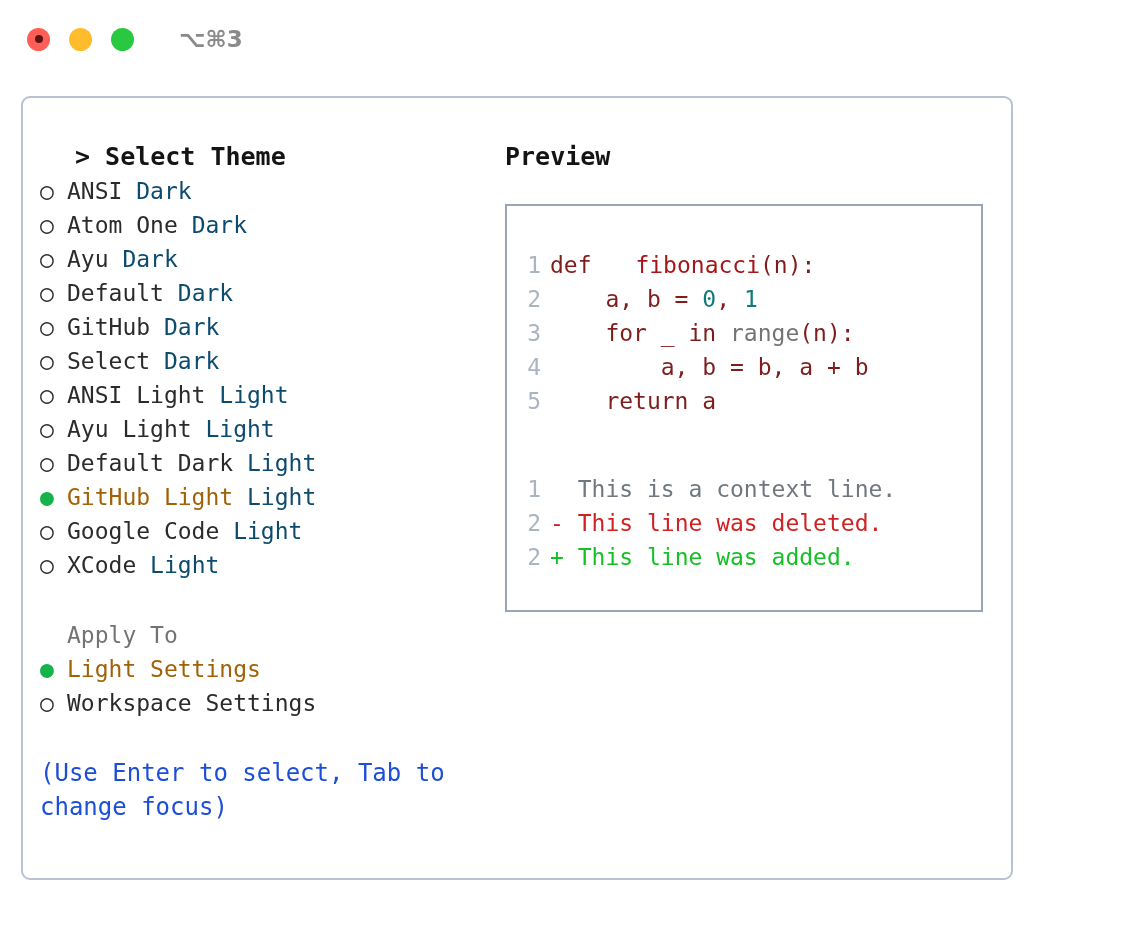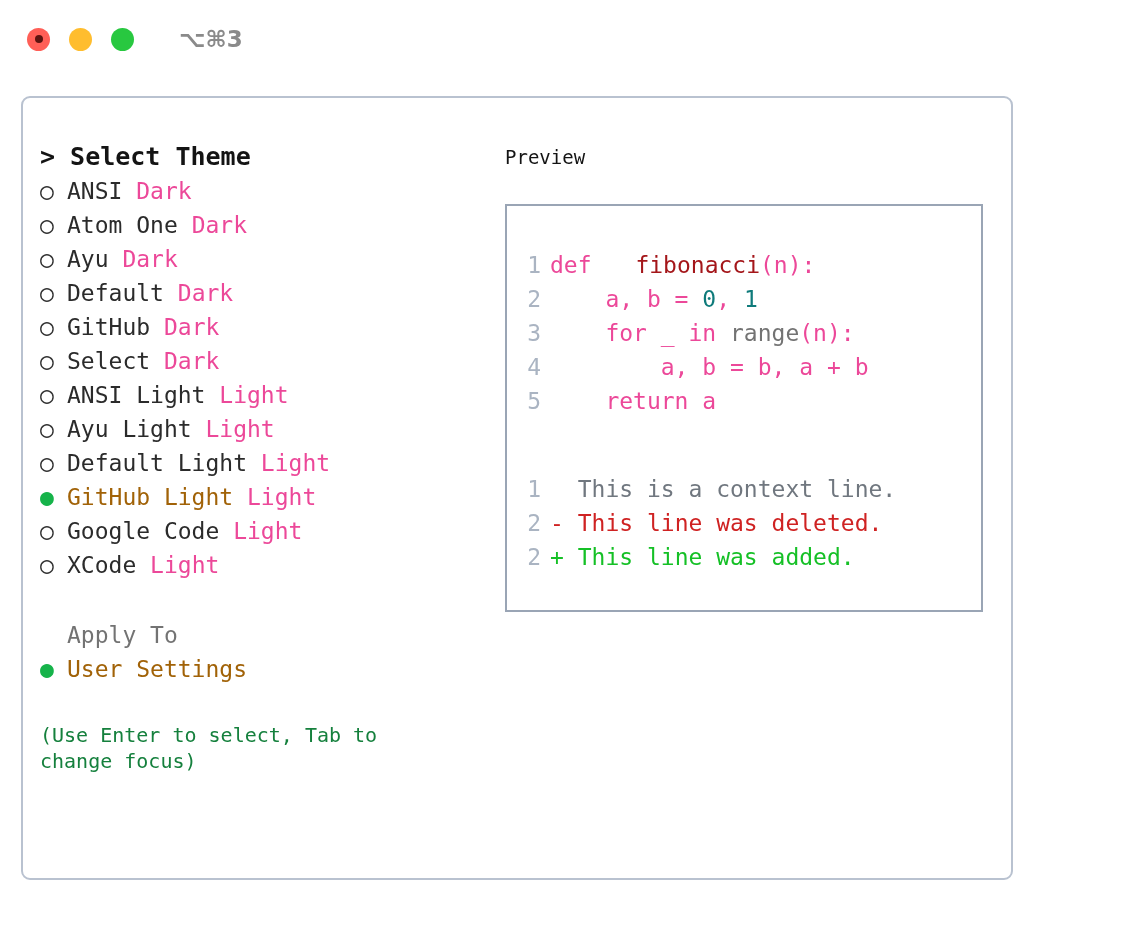--- a/index.html
+++ b/index.html
@@ -93,64 +93,65 @@
     flex: none;
     padding-left: 17px;
     box-sizing: border-box;
   }
   .section-heading {
     font-size: 25px;
     font-weight: bold;
     color: #141414;
     line-height: 34px;
     white-space: pre;
+    margin-left: 35px;
   }
   .opt-row {
     font-size: 23px;
     line-height: 34px;
     color: #2b2b2b;
     white-space: pre;
     display: block;
   }
   .bullet {
     display: inline-block;
     width: 27px;
     color: #333333;
   }
   .bullet.sel { color: #16b34a; }
   .opt-label { color: #2b2b2b; text-align: right; }
   .opt-row.selected .opt-label { color: #a16207; }
   .opt-tag {
-    color: #ec4899;
+    color: #0c4a6e;
   }
   .subheading {
     font-size: 23px;
     line-height: 34px;
     color: #737373;
     white-space: pre;
     padding-left: 27px;
   }
   .spacer-sm { height: 36px; }
   .hint {
-    font-size: 20px;
-    line-height: 26px;
-    color: #15803d;
+    font-size: 24px;
+    line-height: 34px;
+    color: #1d4ed8;
     width: 405px;
     padding-top: 36px;
   }
 
   
   .right-col {
     flex: 1 1 auto;
     padding-left: 12px;
     box-sizing: border-box;
   }
   .preview-title {
-    font-size: 19px;
-    font-weight: normal;
+    font-size: 25px;
+    font-weight: bold;
     color: #141414;
     line-height: 34px;
     padding-left: 0px;
   }
   .preview-box {
     margin-top: 30px;
     width: 478px;
     height: 408px;
     border: 2px solid #9aa5b5;
     box-sizing: border-box;
@@ -163,21 +164,21 @@
     white-space: pre;
     display: block;
   }
   .lineno {
     display: inline-block;
     width: 34px;
     text-align: right;
     color: #aab4c2;
     padding-right: 9px;
   }
-  .tok-plain { color: #ec4899; }
+  .tok-plain { color: #7f1d1d; }
   .tok-fn    { color: #a4161a; margin-left: 30px; }
   .tok-num   { color: #0f7b7b; }
   .tok-call  { color: #737373; }
 
   .diff-block { margin-top: 54px; }
   .diff-ctx   { color: #70777f; }
   .diff-del   { color: #cf2222; }
   .diff-add   { color: #15c026; }
 </style>
 </head>
@@ -203,32 +204,33 @@
 
         <div id="theme-list">
             <div class="opt-row"><span class="bullet">○</span><span class="opt-label">ANSI</span><span class="opt-tag"> Dark</span></div>
             <div class="opt-row"><span class="bullet">○</span><span class="opt-label">Atom One</span><span class="opt-tag"> Dark</span></div>
             <div class="opt-row"><span class="bullet">○</span><span class="opt-label">Ayu</span><span class="opt-tag"> Dark</span></div>
             <div class="opt-row"><span class="bullet">○</span><span class="opt-label">Default</span><span class="opt-tag"> Dark</span></div>
             <div class="opt-row"><span class="bullet">○</span><span class="opt-label">GitHub</span><span class="opt-tag"> Dark</span></div>
             <div class="opt-row"><span class="bullet">○</span><span class="opt-label">Select</span><span class="opt-tag"> Dark</span></div>
             <div class="opt-row"><span class="bullet">○</span><span class="opt-label">ANSI Light</span><span class="opt-tag"> Light</span></div>
             <div class="opt-row"><span class="bullet">○</span><span class="opt-label">Ayu Light</span><span class="opt-tag"> Light</span></div>
-            <div class="opt-row"><span class="bullet">○</span><span class="opt-label">Default Light</span><span class="opt-tag"> Light</span></div>
+            <div class="opt-row"><span class="bullet">○</span><span class="opt-label">Default Dark</span><span class="opt-tag"> Light</span></div>
             <div class="opt-row selected"><span class="bullet sel">●</span><span class="opt-label">GitHub Light</span><span class="opt-tag"> Light</span></div>
             <div class="opt-row"><span class="bullet">○</span><span class="opt-label">Google Code</span><span class="opt-tag"> Light</span></div>
             <div class="opt-row"><span class="bullet">○</span><span class="opt-label">XCode</span><span class="opt-tag"> Light</span></div>
           </div>
 
         <div class="spacer-sm"></div>
 
         <div class="subheading">Apply To</div>
 
         <div id="apply-list">
-            <div class="opt-row selected"><span class="bullet sel">●</span><span class="opt-label">User Settings</span></div>
+            <div class="opt-row selected"><span class="bullet sel">●</span><span class="opt-label">Light Settings</span></div>
+            <div class="opt-row"><span class="bullet">○</span><span class="opt-label">Workspace Settings</span></div>
           </div>
 
         <div class="hint">(Use Enter to select, Tab to change focus)</div>
       </div>
 
       <div class="right-col">
         <div class="preview-title">Preview</div>
 
         <div class="preview-box">
           <div id="code-block">

